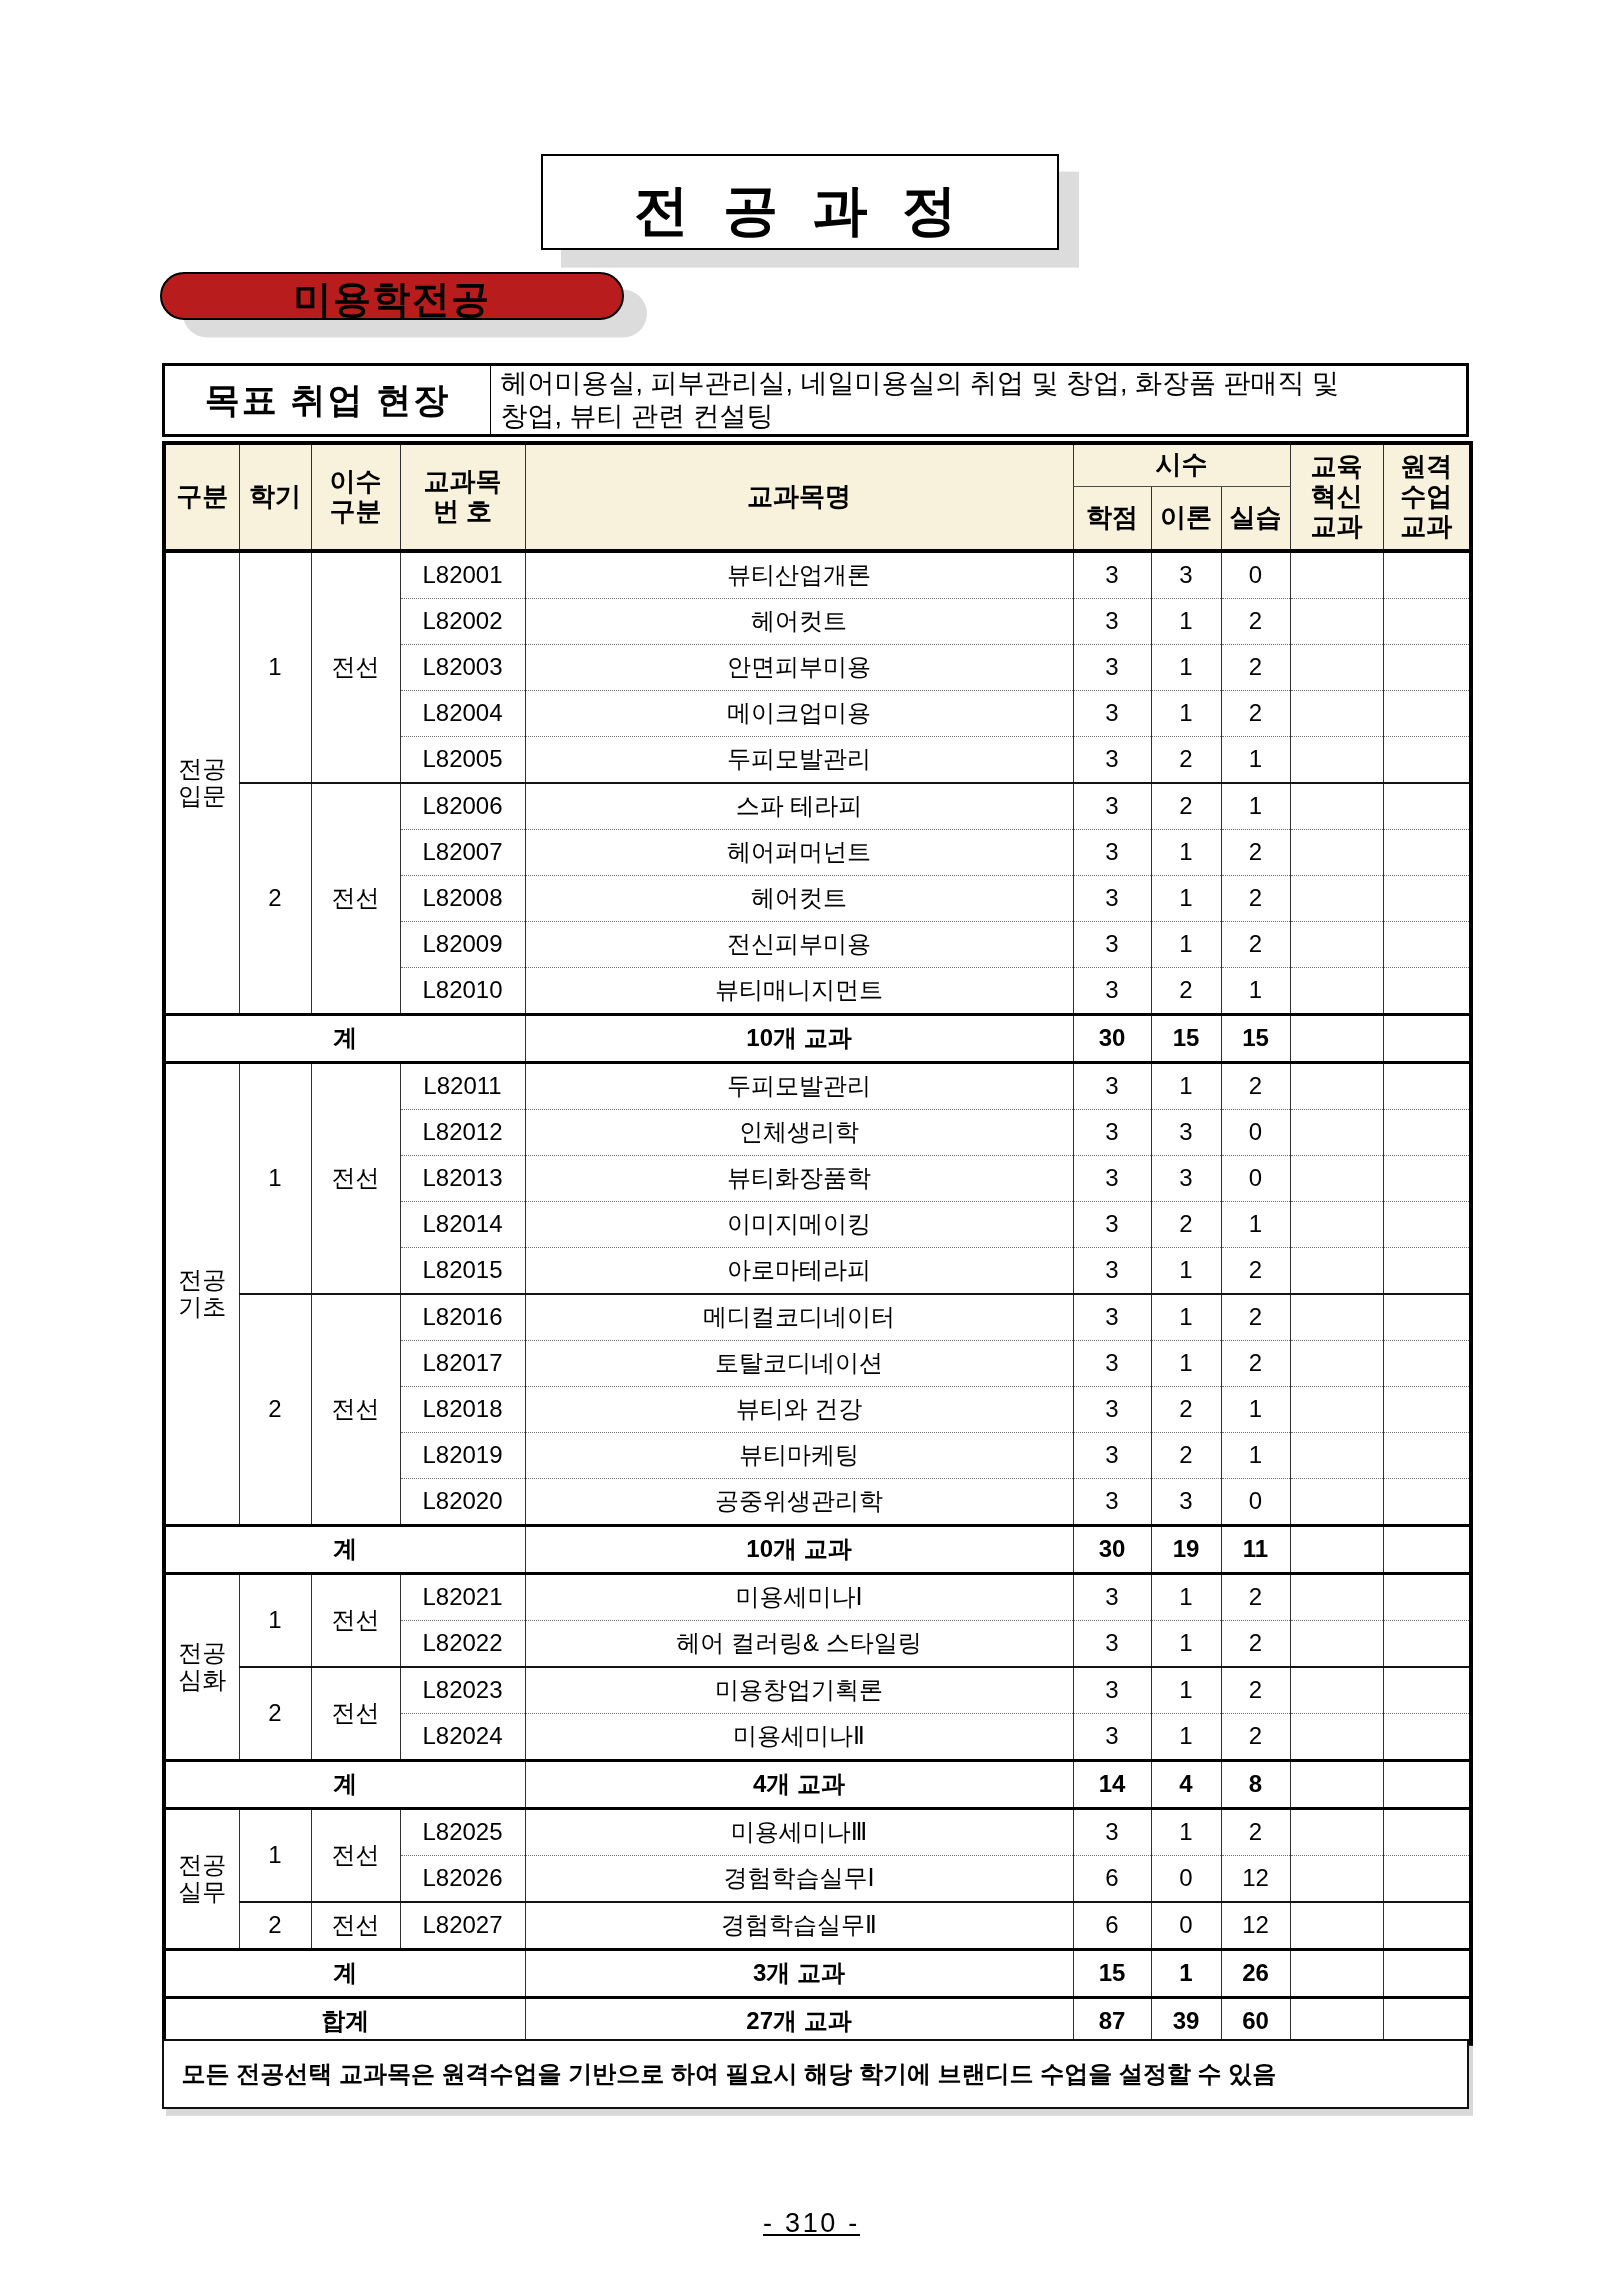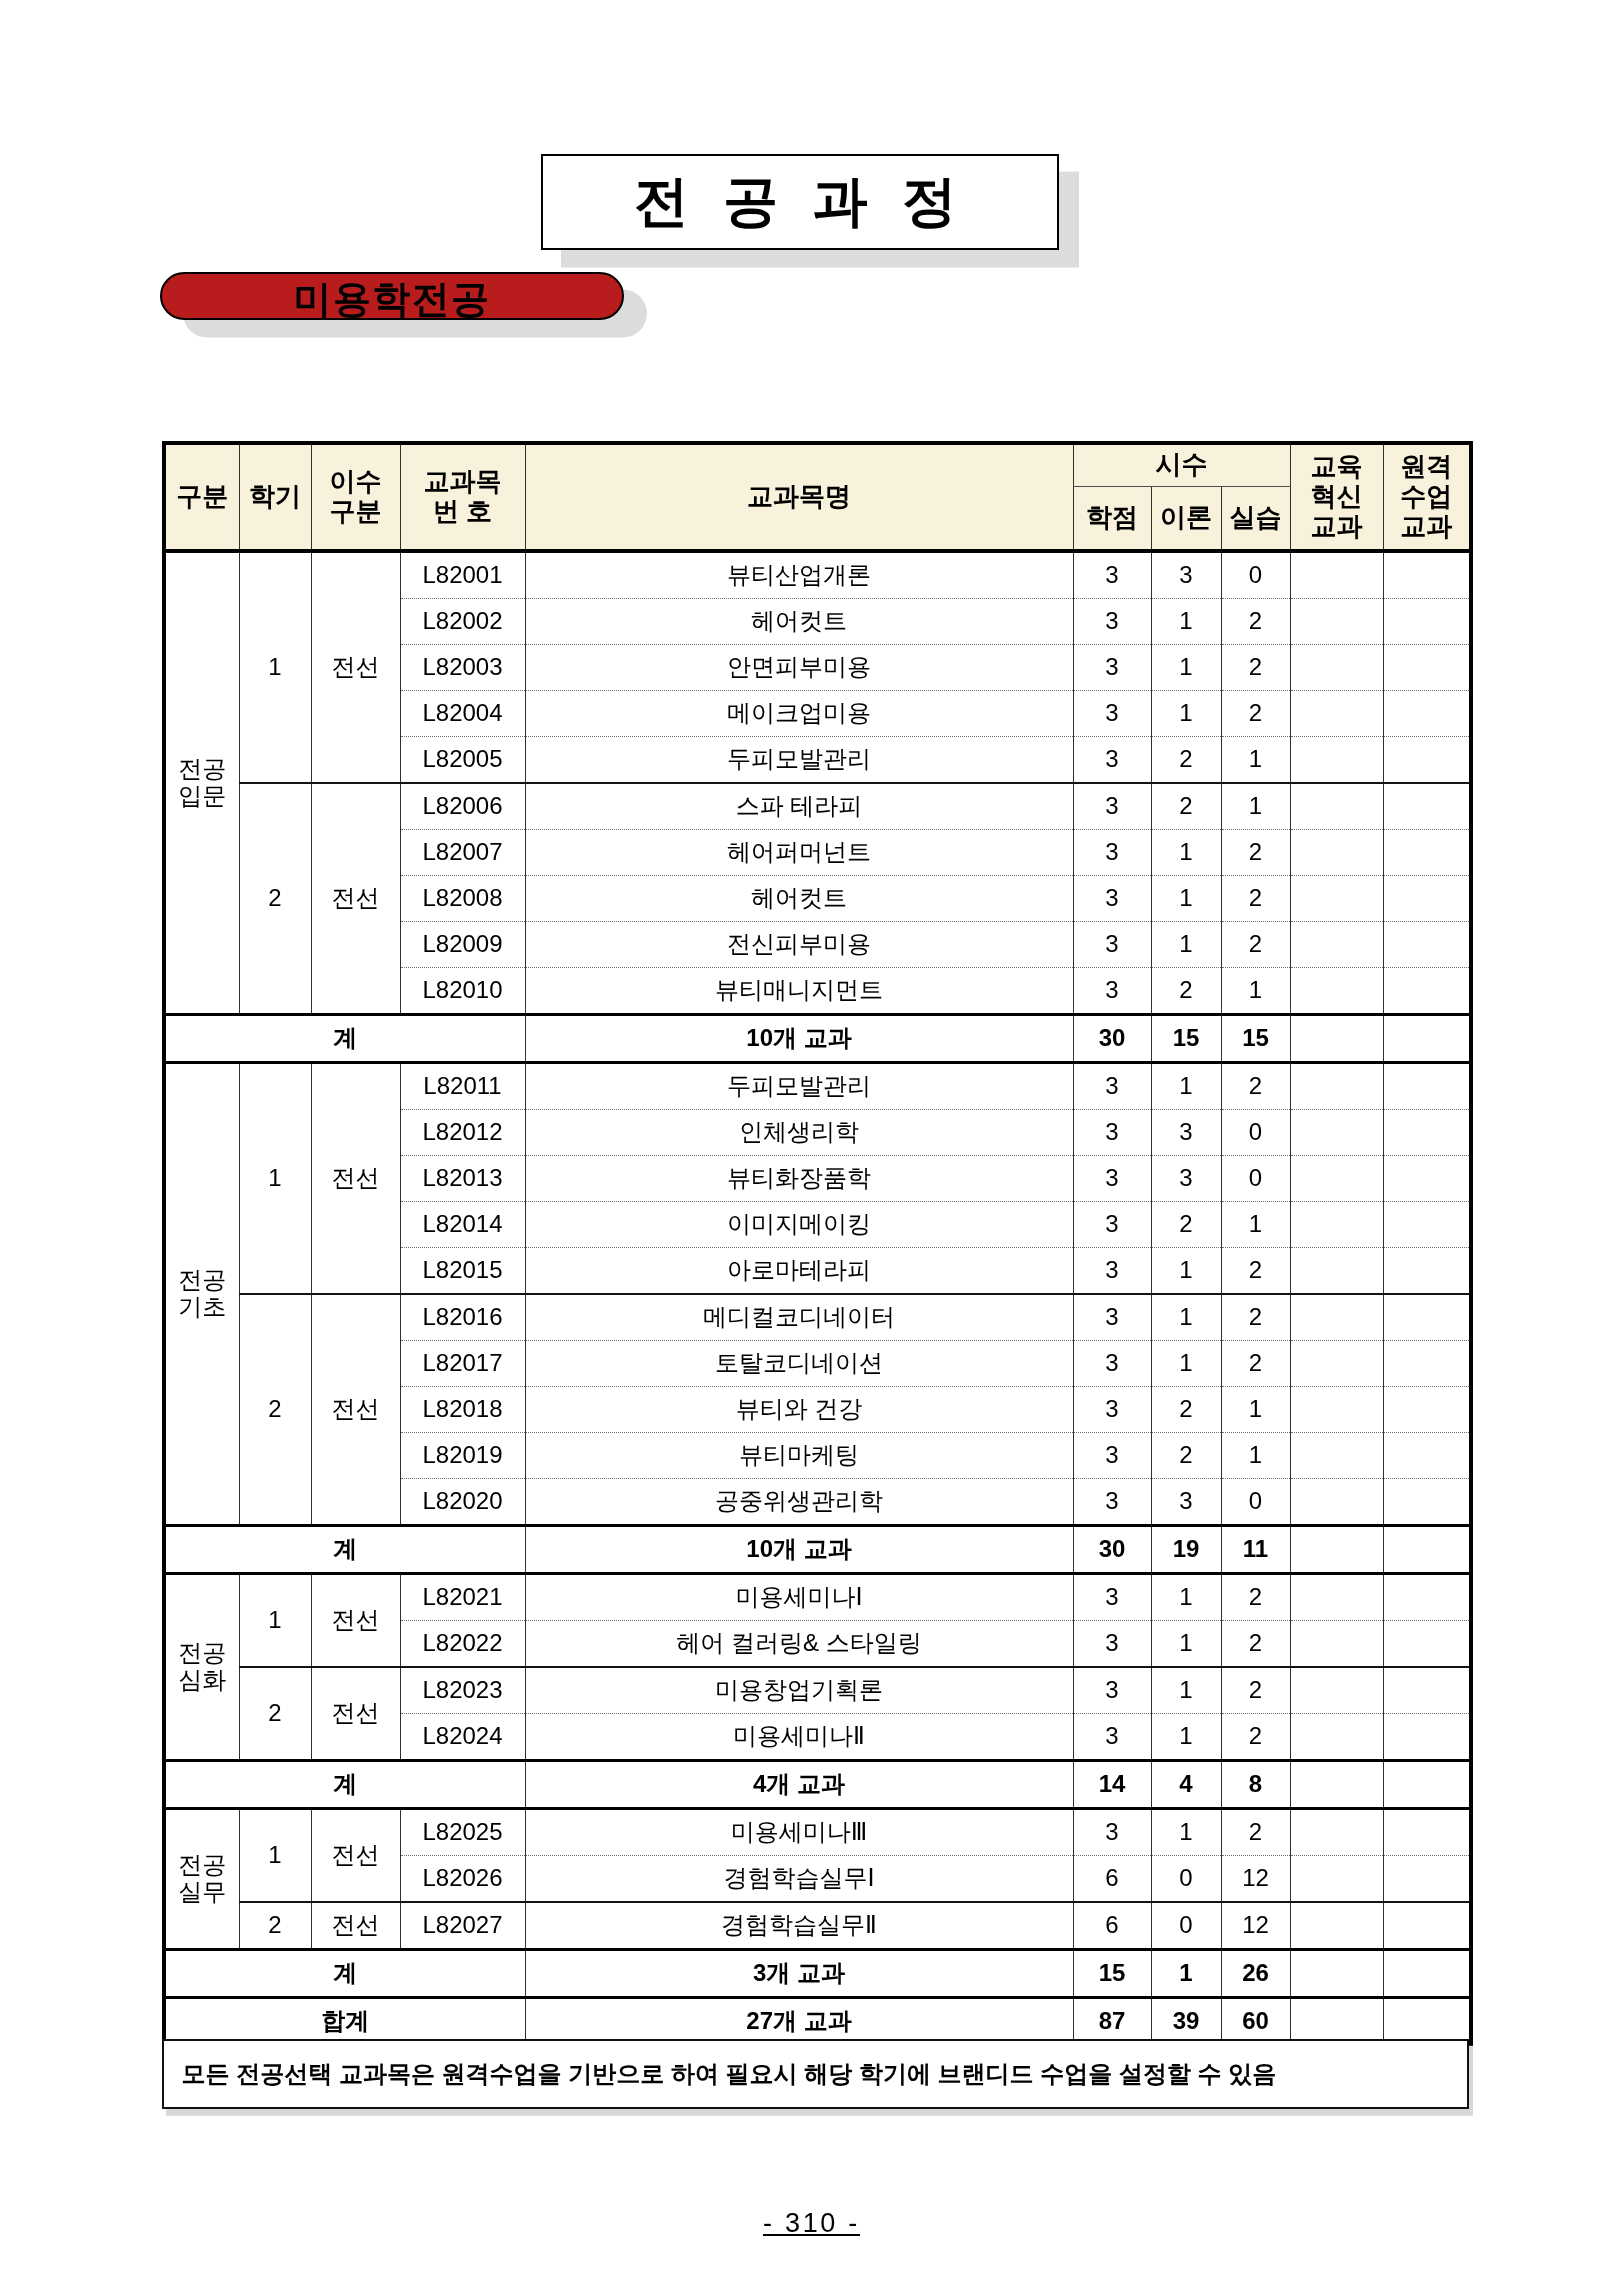--- a/index.html
+++ b/index.html
@@ -6,21 +6,21 @@
   .page {
     position:relative; width:1623px; height:2295px; background:#ffffff;
     font-family:"Liberation Sans","DejaVu Sans",sans-serif; color:#000; overflow:hidden;
   }
 
   
   .title-box {
     position:absolute; left:541px; top:154px; width:518px; height:96px;
     background:#ffffff; border:2px solid #000; box-sizing:border-box;
     box-shadow:20px 17.6px 0 #dcdcdc;
-    display:flex; align-items:center; justify-content:center;
+    display:flex; align-items:flex-end; justify-content:center;
   }
   .title-box span { font-size:55px; font-weight:bold; letter-spacing:9.5px; white-space:nowrap; }
 
   
   .pill {
     position:absolute; left:160px; top:272px; width:464px; height:48px;
     background:#b91c1c; border:2px solid #000; border-radius:34px; box-sizing:border-box;
     box-shadow:23px 17.6px 0 #dcdcdc;
     display:flex; justify-content:center;
   }
@@ -92,20 +92,25 @@
 <div class="page">
 
   <div class="title-box">
     <span>전 공 과 정</span>
   </div>
 
   <div class="pill">
     <span>미용학전공</span>
   </div>
 
+  <div class="target">
+    <div class="target-label">목표 취업 현장</div>
+    <div class="target-desc">헤어미용실, 피부관리실, 네일미용실의 취업 및 창업, 화장품 판매직 및
+창업, 뷰티 관련 컨설팅</div>
+  </div>
 
   <div class="curriculum">
     <table class="cur">
       <colgroup>
         <col style="width:75px">
           <col style="width:72px">
           <col style="width:89px">
           <col style="width:125px">
         <col style="width:548px">
           <col style="width:78px">

